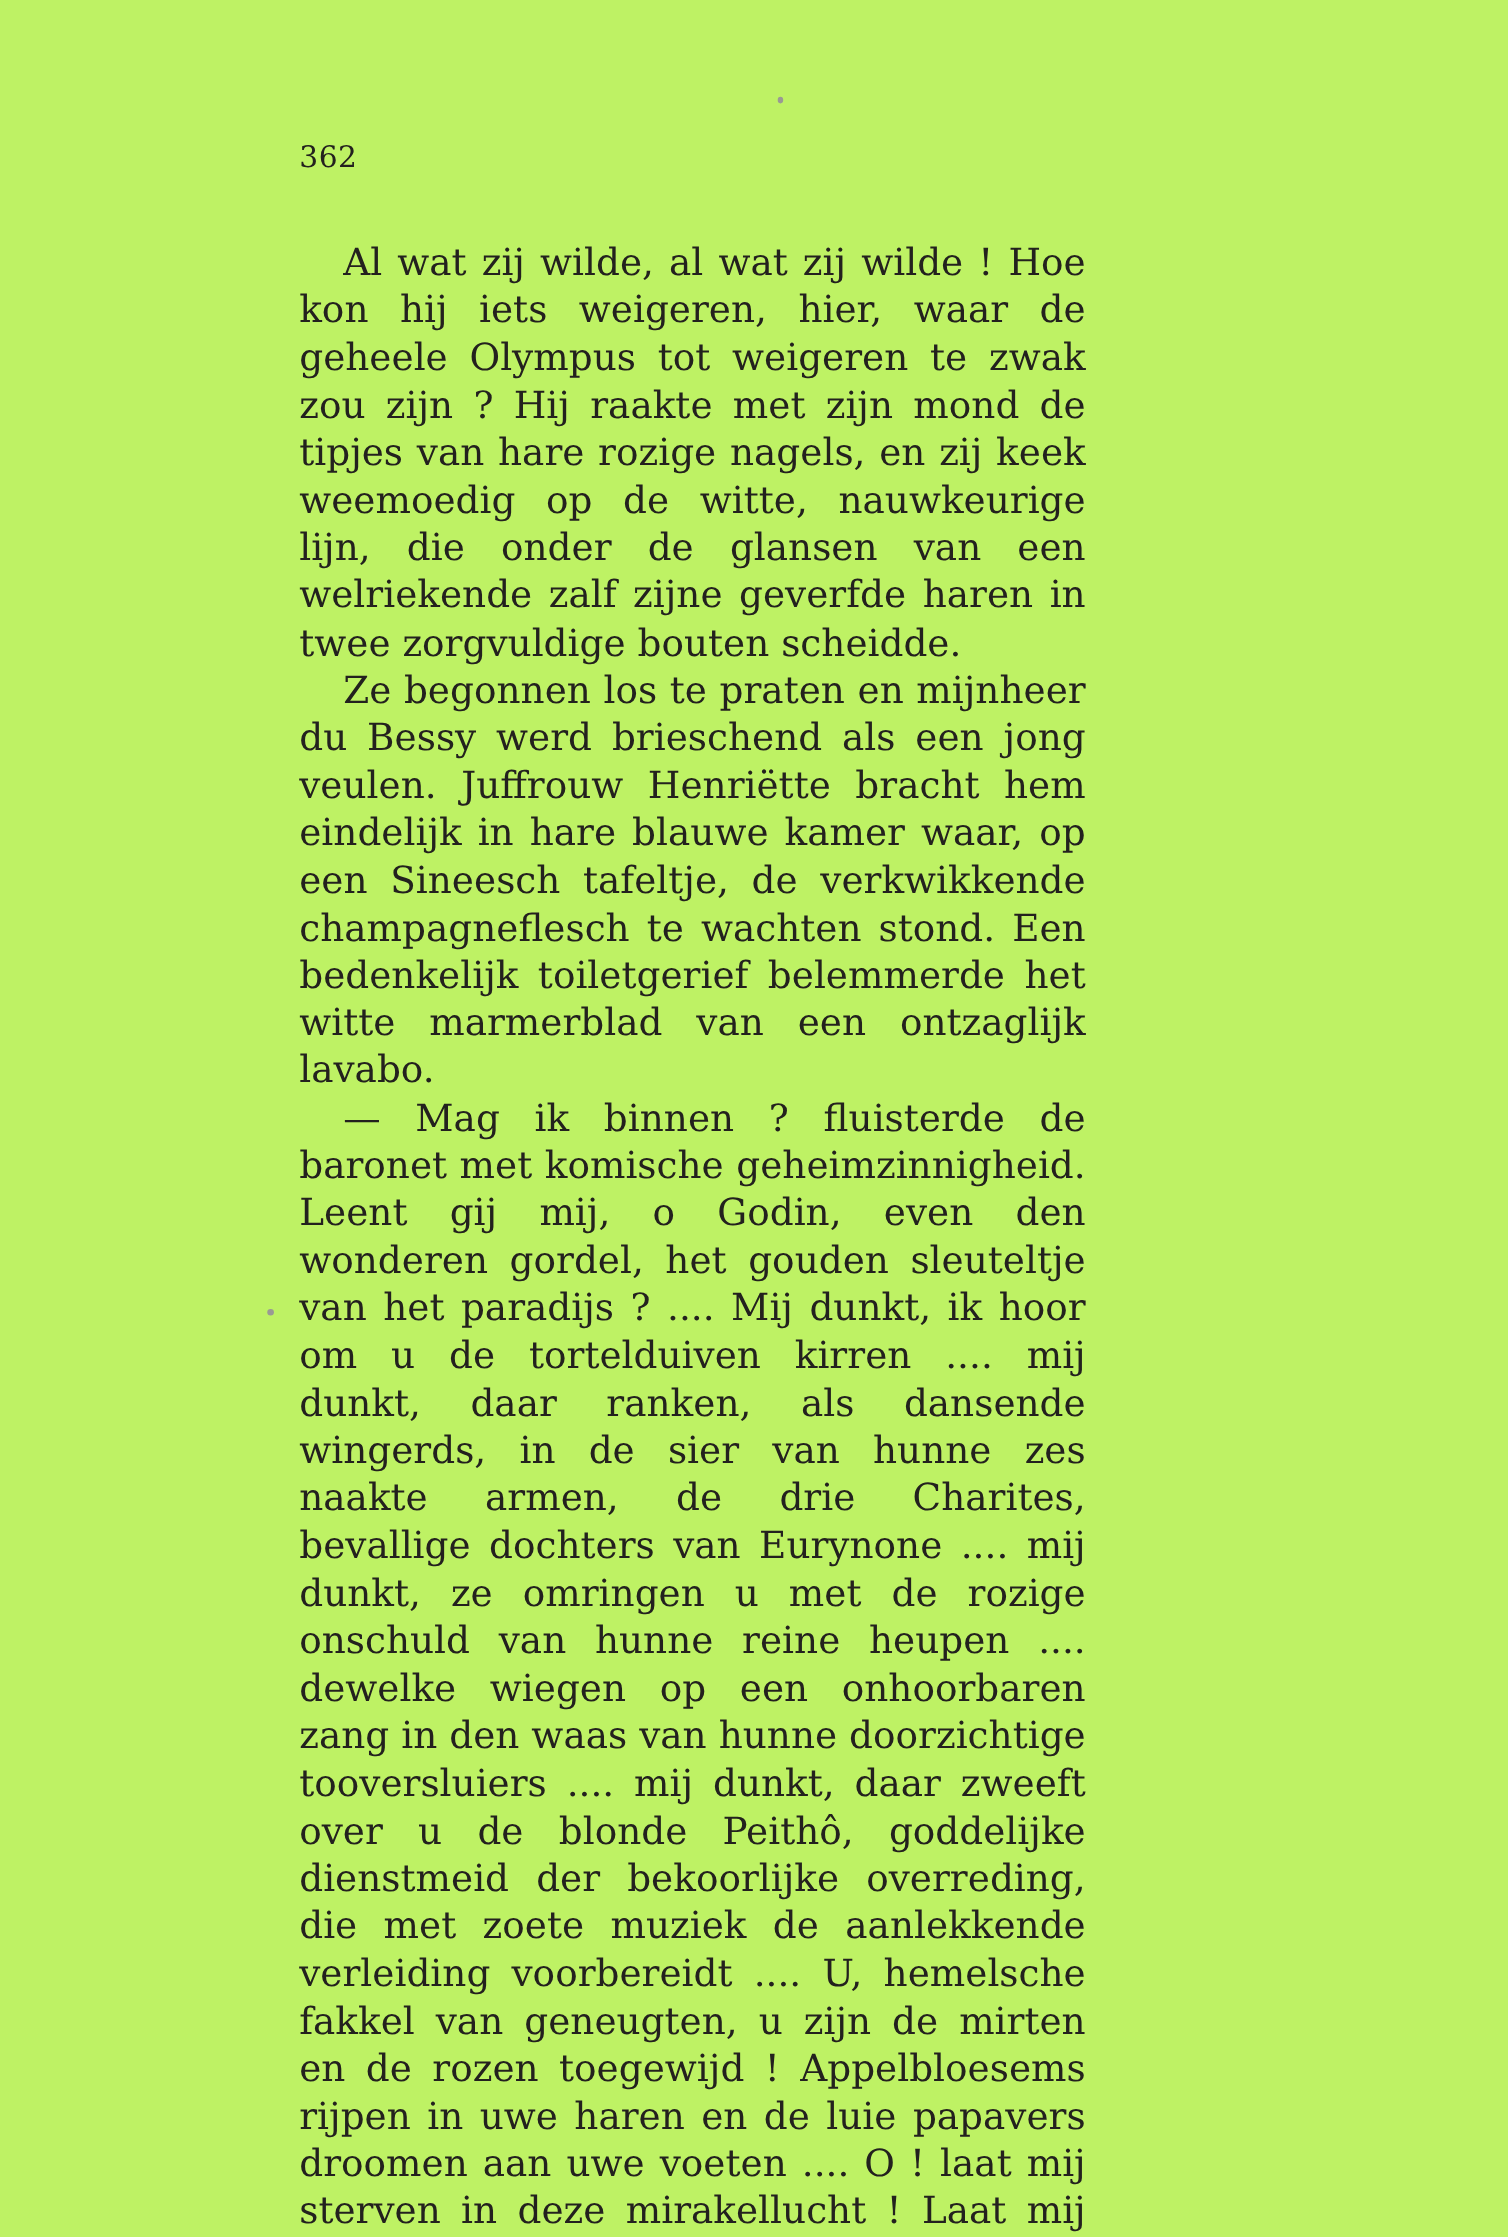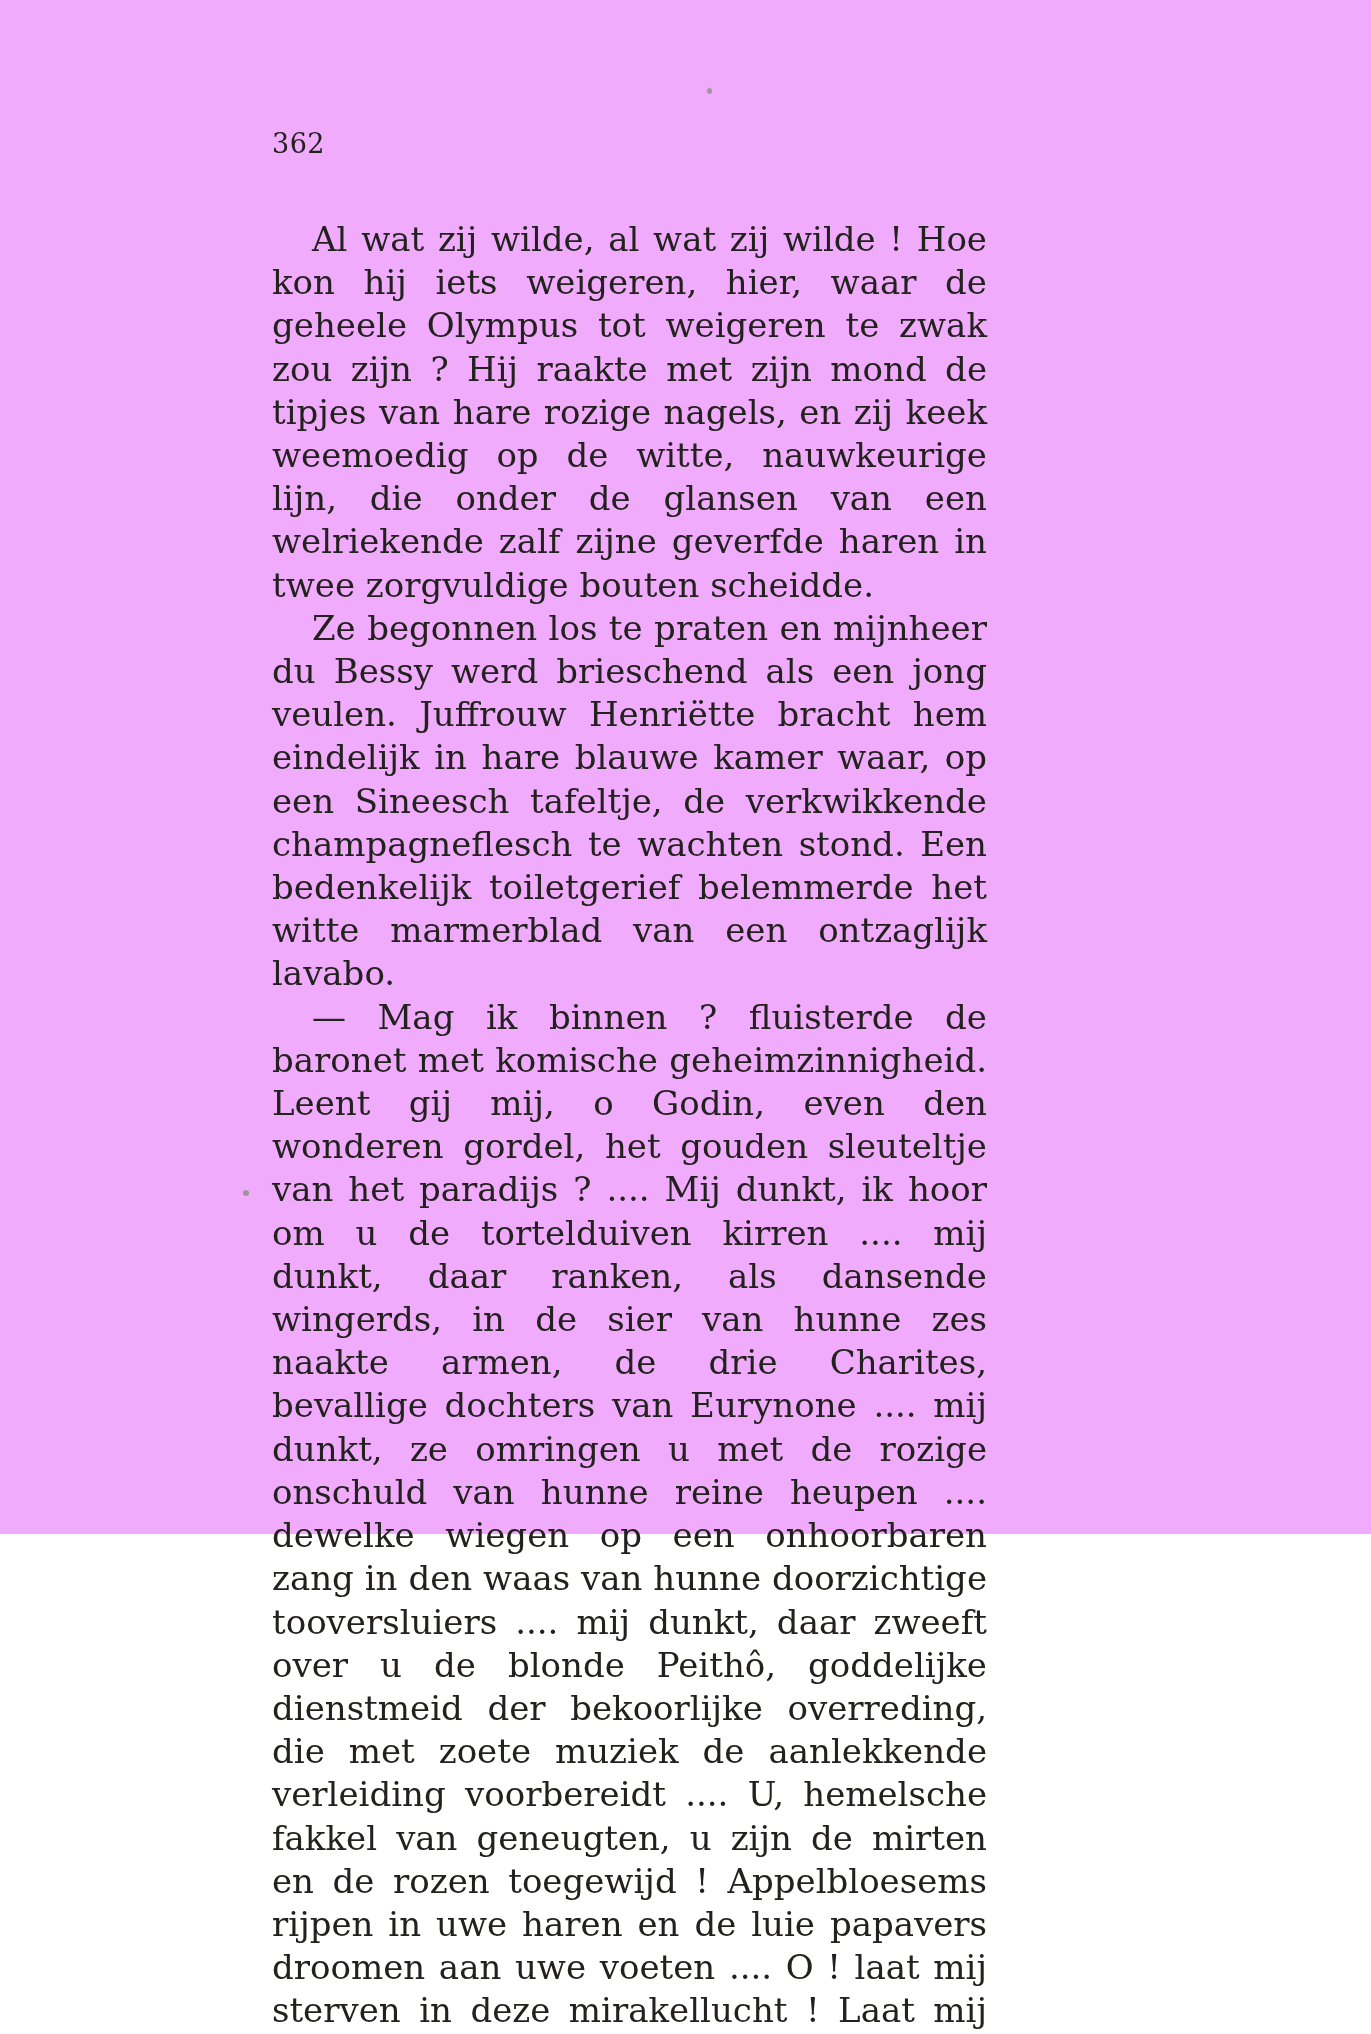--- a/index.html
+++ b/index.html
@@ -12,22 +12,22 @@
     height: 2034px;
     position: relative;
     font-family: "DejaVu Serif", serif;
     color: #1a1a1a;
     overflow: hidden;
   }
   .page {
     position: absolute;
     top: 0; left: 0;
     width: 1371px;
-    height: 1534px;
-    background: #f0abfc;
+    height: 2034px;
+    background: #bef264;
   }
   .page-number {
     position: absolute;
     left: 272px;
     top: 128px;
     font-family: "DejaVu Serif", serif;
     font-size: 27px;
     letter-spacing: 0.5px;
     color: #23211e;
   }

